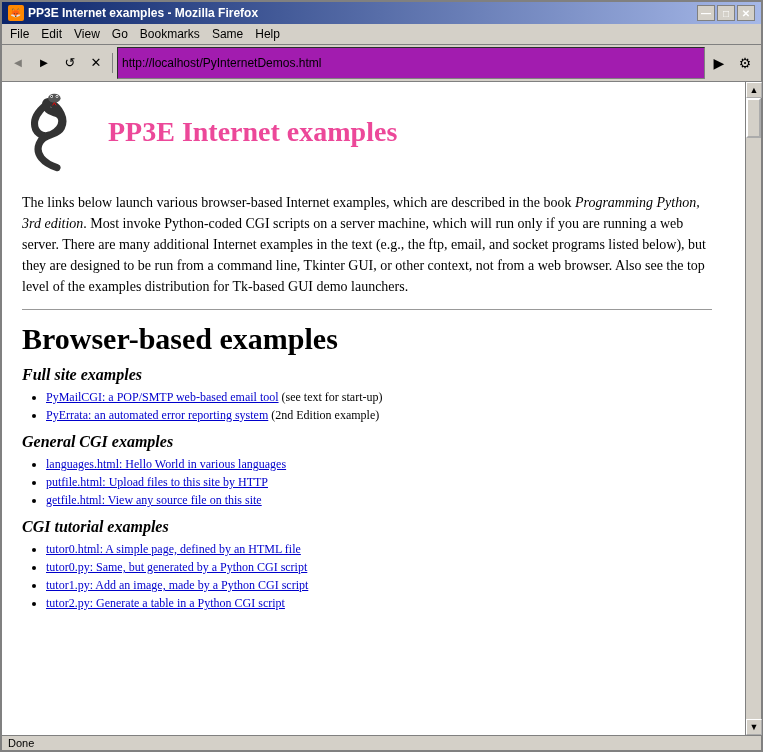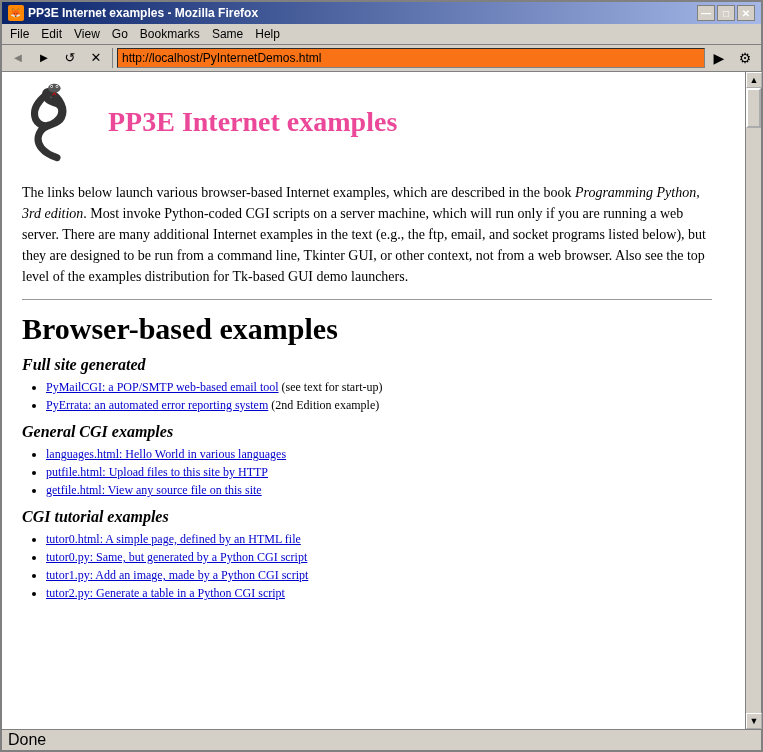--- a/index.html
+++ b/index.html
@@ -124,23 +124,23 @@
       display: flex;
       align-items: center;
       flex: 1;
       gap: 4px;
       font-family: Tahoma, sans-serif;
       font-size: 12px;
     }
 
     .address-input {
       flex: 1;
-      height: 20px;
+      height: 32px;
       border: 1px inset #808080;
-      background: #f97316;
+      background: #a21caf;
       padding: 0 4px;
       font-size: 12px;
       font-family: Tahoma, sans-serif;
     }
 
     .toolbar-right-btn {
       width: 24px;
       height: 22px;
       background: #d4d0c8;
       border: 1px solid transparent;
@@ -271,21 +271,21 @@
     a {
       color: #0000cc;
       text-decoration: underline;
     }
 
     
     .status-bar {
       background: #d4d0c8;
       border-top: 1px solid #808080;
       font-family: Tahoma, sans-serif;
-      font-size: 16px;
+      font-size: 11px;
       padding: 1px 6px;
       display: flex;
       align-items: center;
       gap: 8px;
     }
 
     .status-text {
       flex: 1;
     }
   </style>
@@ -355,21 +355,21 @@
         </div>
 
         <p class="intro-text">
           <span>The links below launch various browser-based Internet examples, which are described in the book </span><em>Programming Python, 3rd edition</em><span>. Most invoke Python-coded CGI scripts on a server machine, which will run only if you are running a web server. There are many additional Internet examples in the text (e.g., the ftp, email, and socket programs listed below), but they are designed to be run from a command line, Tkinter GUI, or other context, not from a web browser. Also see the top level of the examples distribution for Tk-based GUI demo launchers.</span>
         </p>
 
         <hr>
 
         <h2>Browser-based examples</h2>
 
-        <h3>Full site generated</h3>
+        <h3>Full site examples</h3>
         <ul>
           <li>
             <a href="#">PyMailCGI: a POP/SMTP web-based email tool</a>
             <span> </span><span>(see text for start-up)</span>
           </li>
           <li>
             <a href="#">PyErrata: an automated error reporting system</a>
             <span> </span><span>(2nd Edition example)</span>
           </li>
         </ul>

